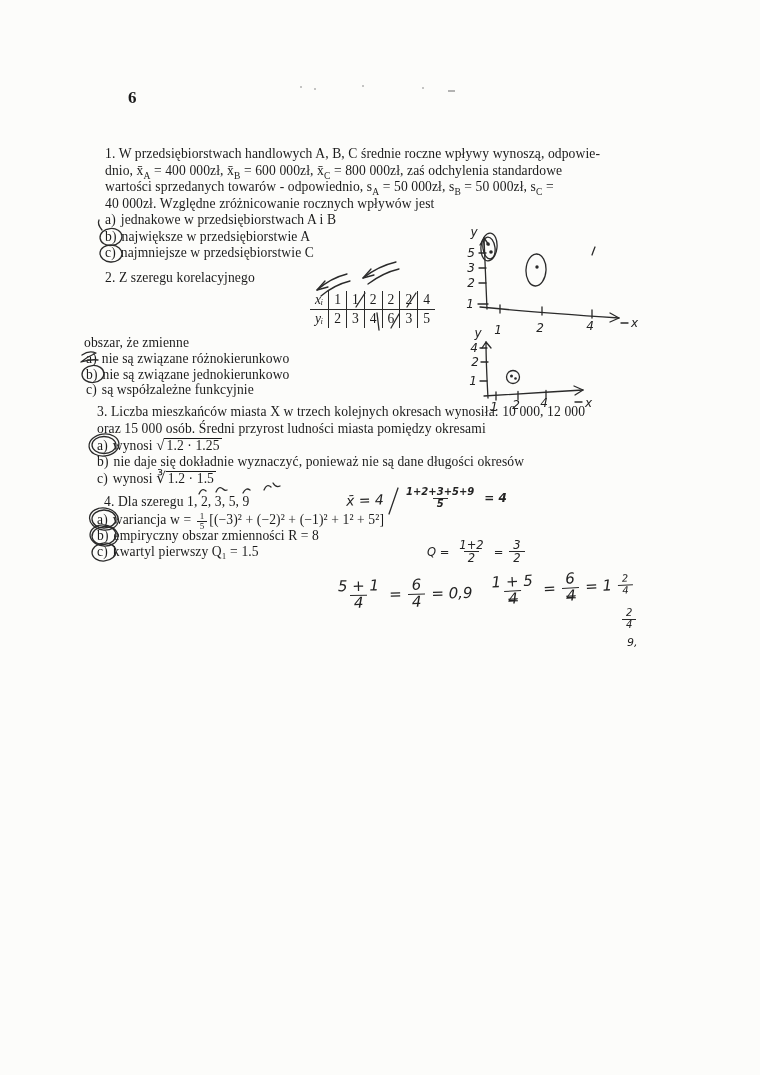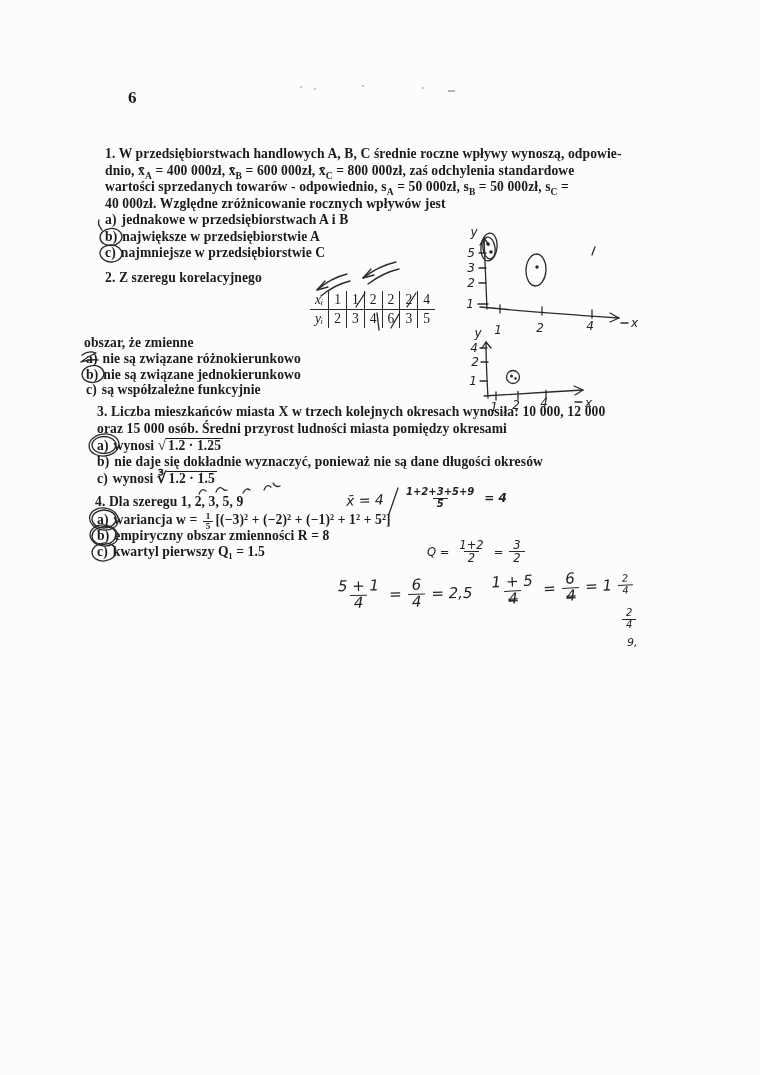--- a/index.html
+++ b/index.html
@@ -1,21 +1,21 @@
 <!DOCTYPE html>
 <html><head>
 <meta charset="utf-8">
 <style>
   html,body{margin:0;padding:0;}
   body{width:760px;height:1075px;background:#fcfcfa;}
   .page{position:relative;width:760px;height:1075px;background:#fcfcfa;overflow:hidden;
         font-family:"Liberation Serif",serif;color:#1b1b1b;}
   .pnum{position:absolute;left:128px;top:88px;font-size:17px;font-weight:bold;}
   .blk{position:absolute;}
-  .ln{height:16.5px;line-height:16.5px;font-size:13.6px;white-space:nowrap;letter-spacing:.1px;font-weight:bold;}
+  .ln{height:16.5px;line-height:16.5px;font-size:13.6px;white-space:nowrap;letter-spacing:.1px;}
   .tight .ln{height:15.6px;line-height:15.6px;}
   .olab{display:inline-block;margin-right:5px;}
   .sb{font-size:9.5px;}
   .root{font-size:15px;}
   .vinc{display:inline-block;border-top:1.2px solid #1b1b1b;padding:0 2px;line-height:13px;}
   .frac{display:inline-flex;flex-direction:column;align-items:center;line-height:1.05;vertical-align:middle;}
   .frac .den{border-top:1.2px solid #222;padding:0 3px;}
   .frac .num{padding:0 3px;}
   .frac.sm{font-size:9px;margin:0 2px;transform:translateY(1px);}
   .ctable{position:absolute;border-collapse:collapse;font-size:13.6px;color:#1b1b1b;}
@@ -96,21 +96,21 @@
   <div class="blk" style="left:97px;top:404px;">
     <div class="ln">3. Liczba mieszkańców miasta X w trzech kolejnych okresach wynosiła: 10 000, 12 000</div>
     <div class="ln">oraz 15 000 osób. Średni przyrost ludności miasta pomiędzy okresami</div>
   </div>
   <div class="blk" style="left:97px;top:437px;">
     <div class="ln"><span class="olab">a)</span><span>wynosi </span><span class="root">√</span><span class="vinc">1.2 · 1.25</span></div>
     <div class="ln"><span class="olab">b)</span><span>nie daje się dokładnie wyznaczyć, ponieważ nie są dane długości okresów</span></div>
     <div class="ln"><span class="olab">c)</span><span>wynosi </span><span class="root">∛</span><span class="vinc">1.2 · 1.5</span></div>
   </div>
 
-  <div class="blk" style="left:95px;top:494px;">
+  <div class="blk" style="left:104px;top:494px;">
     <div class="ln">4. Dla szeregu 1, 2, 3, 5, 9</div>
   </div>
   <div class="blk" style="left:97px;top:511px;">
     <div class="ln"><span class="olab">a)</span><span>wariancja w = </span><span class="frac sm">
           <span class="num">1</span>
           <span class="den">5</span>
         </span><span>[(−3)² + (−2)² + (−1)² + 1² + 5²]</span></div>
     <div class="ln"><span class="olab">b)</span><span>empiryczny obszar zmienności R = 8</span></div>
     <div class="ln"><span class="olab">c)</span><span>kwartyl pierwszy Q₁ = 1.5</span></div>
   </div>
@@ -141,21 +141,21 @@
   <div class="hw hwrow" style="left:334px;top:578px;font-size:15px;transform:rotate(-1deg);">
     <span class="frac">
         <span class="num">5 + 1</span>
         <span class="den">4</span>
       </span>
     <span>=</span>
     <span class="frac">
         <span class="num">6</span>
         <span class="den">4</span>
       </span>
-    <span>= 2,5</span>
+    <span>= 0,9</span>
   </div>
 
   <div class="hw hwrow" style="left:488px;top:572px;font-size:15px;transform:rotate(-3deg);">
     <span class="frac">
         <span class="num">1 + 5</span>
         <span class="den struck">4</span>
       </span>
     <span>=</span>
     <span class="frac">
         <span class="num">6</span>

